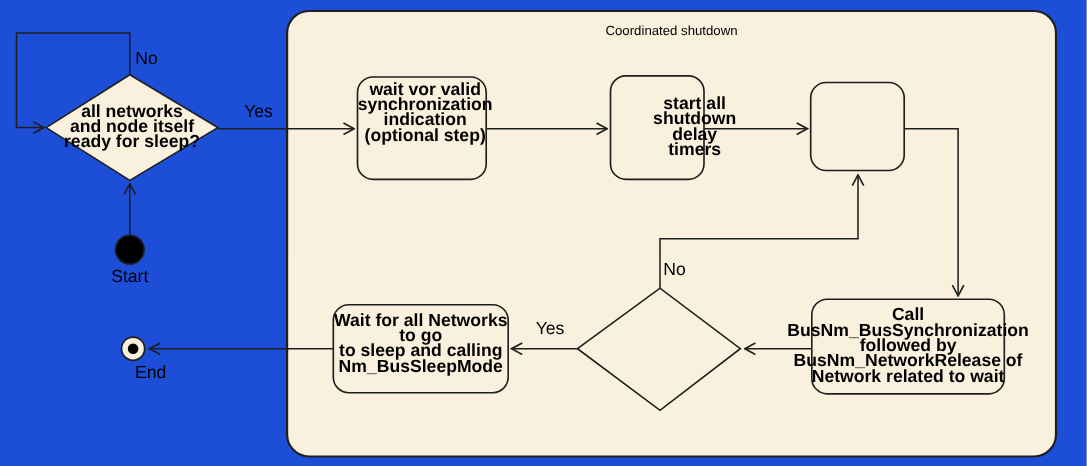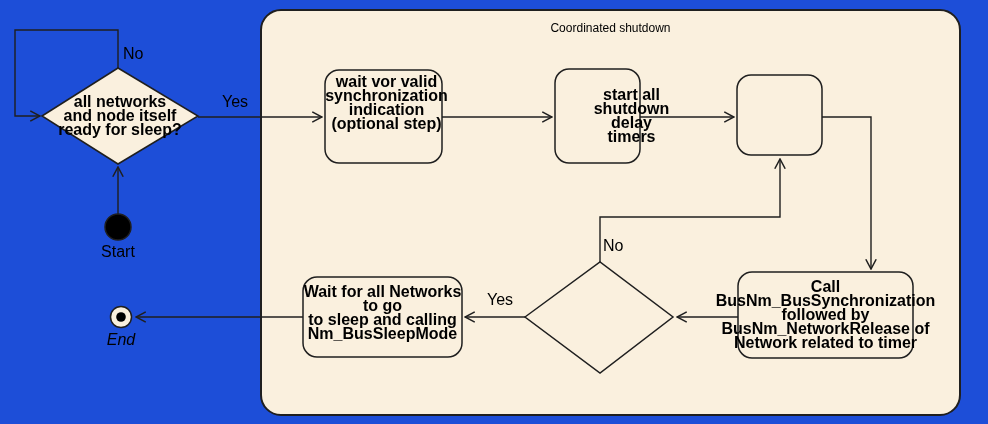--- a/index.html
+++ b/index.html
@@ -104,32 +104,32 @@
 
   <div class="node-text" style="left:555px; top:69px;  width:91px;  height:94px;margin-left:31px;">start all
 shutdown
 delay timers</div>
 
 
   <div class="node-text" style="left:731px; top:272px; width:189px; height:86px;">Call
 BusNm_BusSynchronization
 followed by
 BusNm_NetworkRelease of
-Network related to timer</div>
+Network related to wait</div>
 
 
   <div class="node-text" style="left:303px; top:277px; width:159px; height:72px;">Wait for all Networks to go
 to sleep and calling
 Nm_BusSleepMode</div>
 
   <div class="edge-label" style="left:123px; top:47px;">No</div>
 
   <div class="edge-label center" style="left:219px; top:95px; width:32px;">Yes</div>
 
   <div class="edge-label center" style="left:92px; top:245px; width:52px;">Start</div>
 
   <div class="edge-label" style="left:603px; top:239px;">No</div>
 
   <div class="edge-label center" style="left:483px; top:293px; width:34px;">Yes</div>
 
-  <div class="edge-label center" style="left:97px; top:333px; width:48px;font-style:italic;">End</div>
+  <div class="edge-label center" style="left:113px; top:333px; width:48px;">End</div>
 
 </div>
 
 </body></html>

